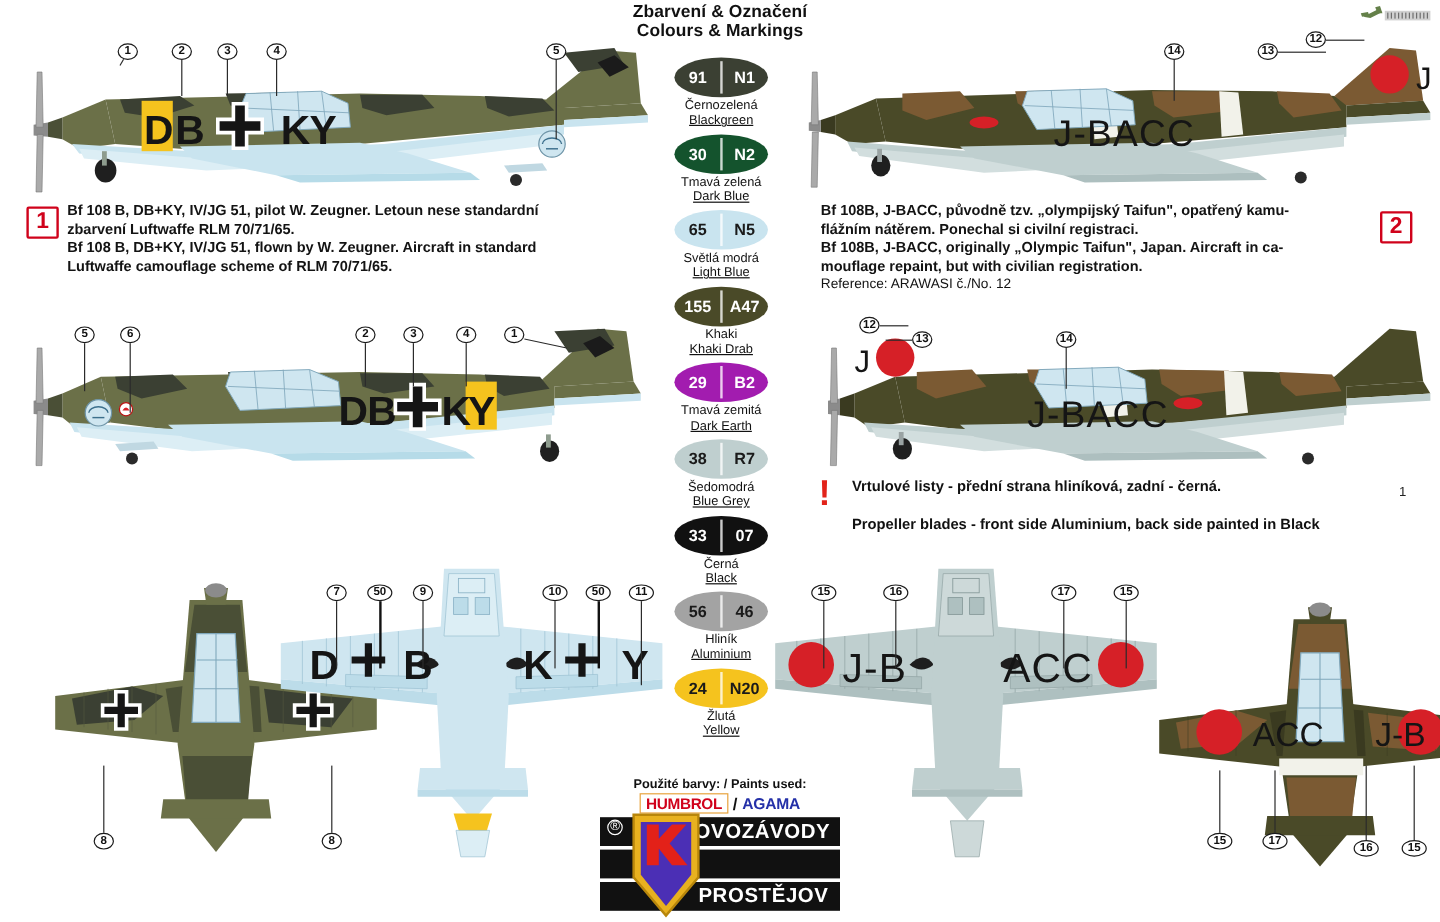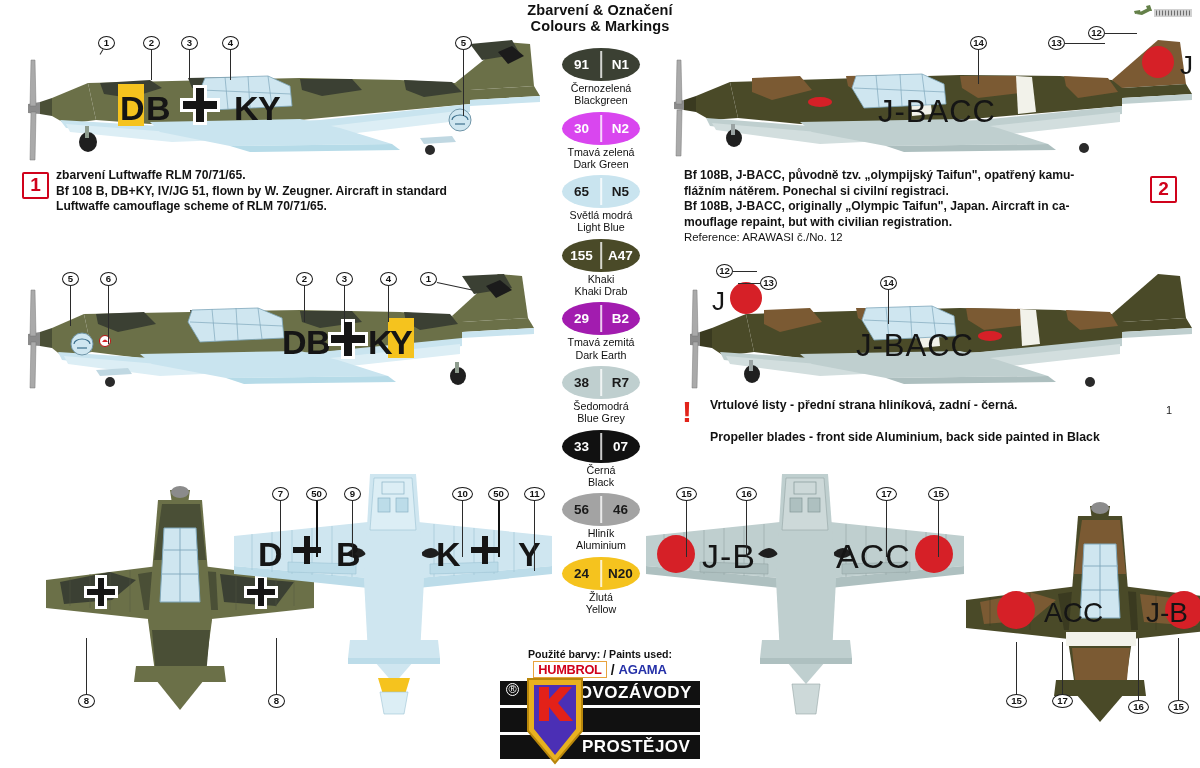--- a/index.html
+++ b/index.html
@@ -44,21 +44,21 @@
   
   .colorchart { position:absolute; left:553px; top:48px; width:96px; text-align:center; }
   .ci { margin-bottom:5px; }
   .pill { width:78px; height:33px; border-radius:50%/50%; margin:0 auto;
           position:relative; display:flex; align-items:center; }
   .pill .half { flex:1; display:flex; align-items:center; justify-content:center;
                 font-size:13.5px; font-weight:bold; height:100%; }
   .pill .divider { position:absolute; left:50%; top:3px; bottom:3px; width:1.6px;
                    background:rgba(255,255,255,.78); transform:translateX(-50%); }
   .ci .nm { font-size:10.7px; line-height:1.15; margin-top:1px; }
-  .ci .nm .en { display:block; }
+  .ci .nm .en { display:block;text-decoration:underline; }
 
   
   .paints { position:absolute; left:455px; top:648px; width:290px; text-align:center; }
   .paints .used { font-size:10.6px; font-weight:bold; }
   .brandline { margin-top:1px; display:flex; justify-content:center; align-items:center; gap:4px; }
   .humbrol { background:#ffffff; border:1.6px solid #e8a33d; padding:0px 4px;
              color:#d0021b; font-weight:bold; font-size:12.8px; letter-spacing:-.3px; }
   .slash { font-size:14px; font-weight:bold; color:#111; }
   .agama { color:#2430a8; font-weight:bold; font-size:13px; letter-spacing:-.2px; }
 
@@ -207,20 +207,21 @@
     <span class="bub">4</span>
     <span class="lead v" style="left:8px; top:14px; height:30px;"></span>
   </div>
   <div class="callout" style="left:455px; top:36px;">
     <span class="bub">5</span>
     <span class="lead v" style="left:8px; top:14px; height:66px;"></span>
   </div>
 
   <div class="badge" style="left:22px; top:172px;">1</div>
   <div class="caption" style="left:56px; top:168px; width:480px;">
+    <div>Bf 108 B, DB+KY, IV/JG 51, pilot W. Zeugner. Letoun nese standardní</div>
     <div>zbarvení Luftwaffe RLM 70/71/65.</div>
     <div>Bf 108 B, DB+KY, IV/JG 51, flown by W. Zeugner. Aircraft in standard</div>
     <div>Luftwaffe camouflage scheme of RLM 70/71/65.</div>
   </div>
 
   <div class="abs" style="left:660px; top:20px;">
     <svg width="540" height="150" viewBox="0 0 540 150">
 
       <path d="M70 62 L300 55 L400 56 L452 60 L462 64 L462 86 L300 100 L140 104 L78 98 Z" fill="#4a4a28"></path>
 
@@ -449,26 +450,26 @@
   <div class="colorchart" id="colorchart">
       <div class="ci">
         <div class="pill" style="background: rgb(59, 64, 51);">
           <div class="half" style="color: rgb(255, 255, 255);">91</div>
           <div class="divider"></div>
           <div class="half" style="color: rgb(255, 255, 255);">N1</div>
         </div>
         <div class="nm"><span>Černozelená</span><span class="en">Blackgreen</span></div>
       </div>
       <div class="ci">
-        <div class="pill" style="background: #d946ef;">
+        <div class="pill" style="background: #14532d;">
           <div class="half" style="color: rgb(255, 255, 255);">30</div>
           <div class="divider"></div>
           <div class="half" style="color: rgb(255, 255, 255);">N2</div>
         </div>
-        <div class="nm"><span>Tmavá zelená</span><span class="en">Dark Green</span></div>
+        <div class="nm"><span>Tmavá zelená</span><span class="en">Dark Blue</span></div>
       </div>
       <div class="ci">
         <div class="pill" style="background: rgb(201, 228, 239);">
           <div class="half" style="color: rgb(26, 26, 26);">65</div>
           <div class="divider"></div>
           <div class="half" style="color: rgb(26, 26, 26);">N5</div>
         </div>
         <div class="nm"><span>Světlá modrá</span><span class="en">Light Blue</span></div>
       </div>
       <div class="ci">

